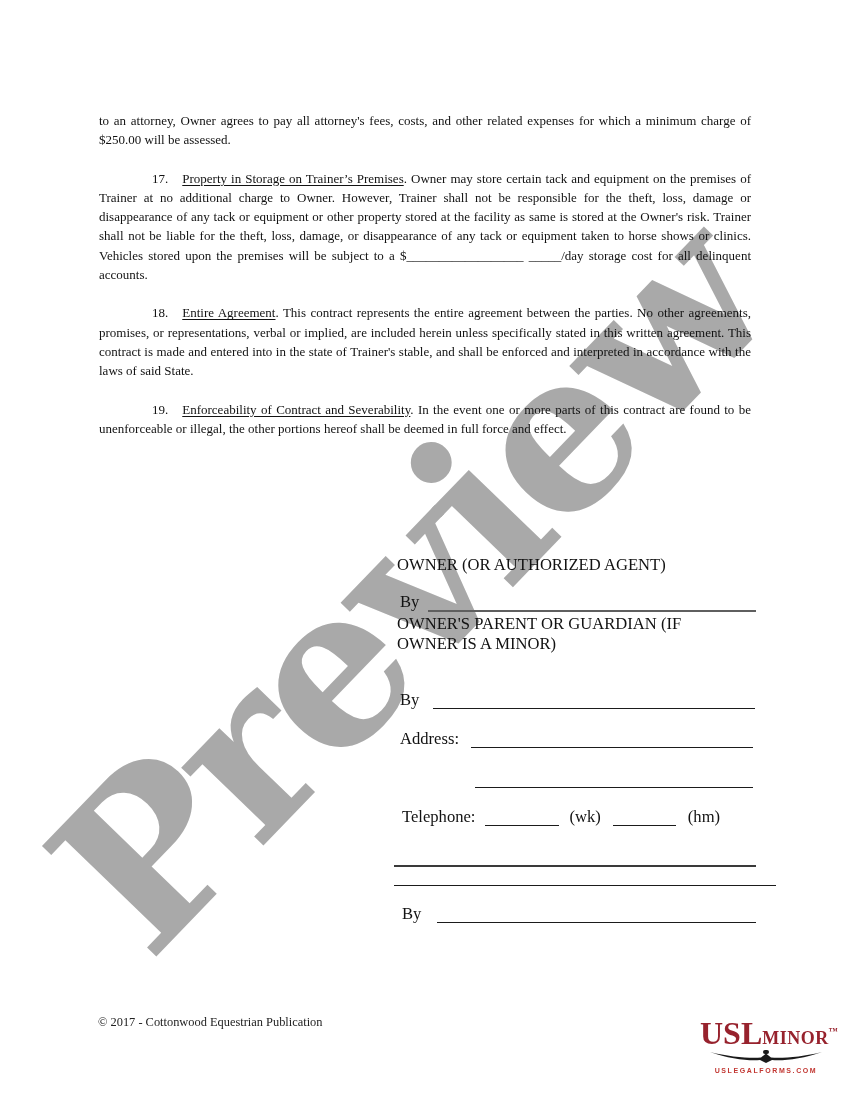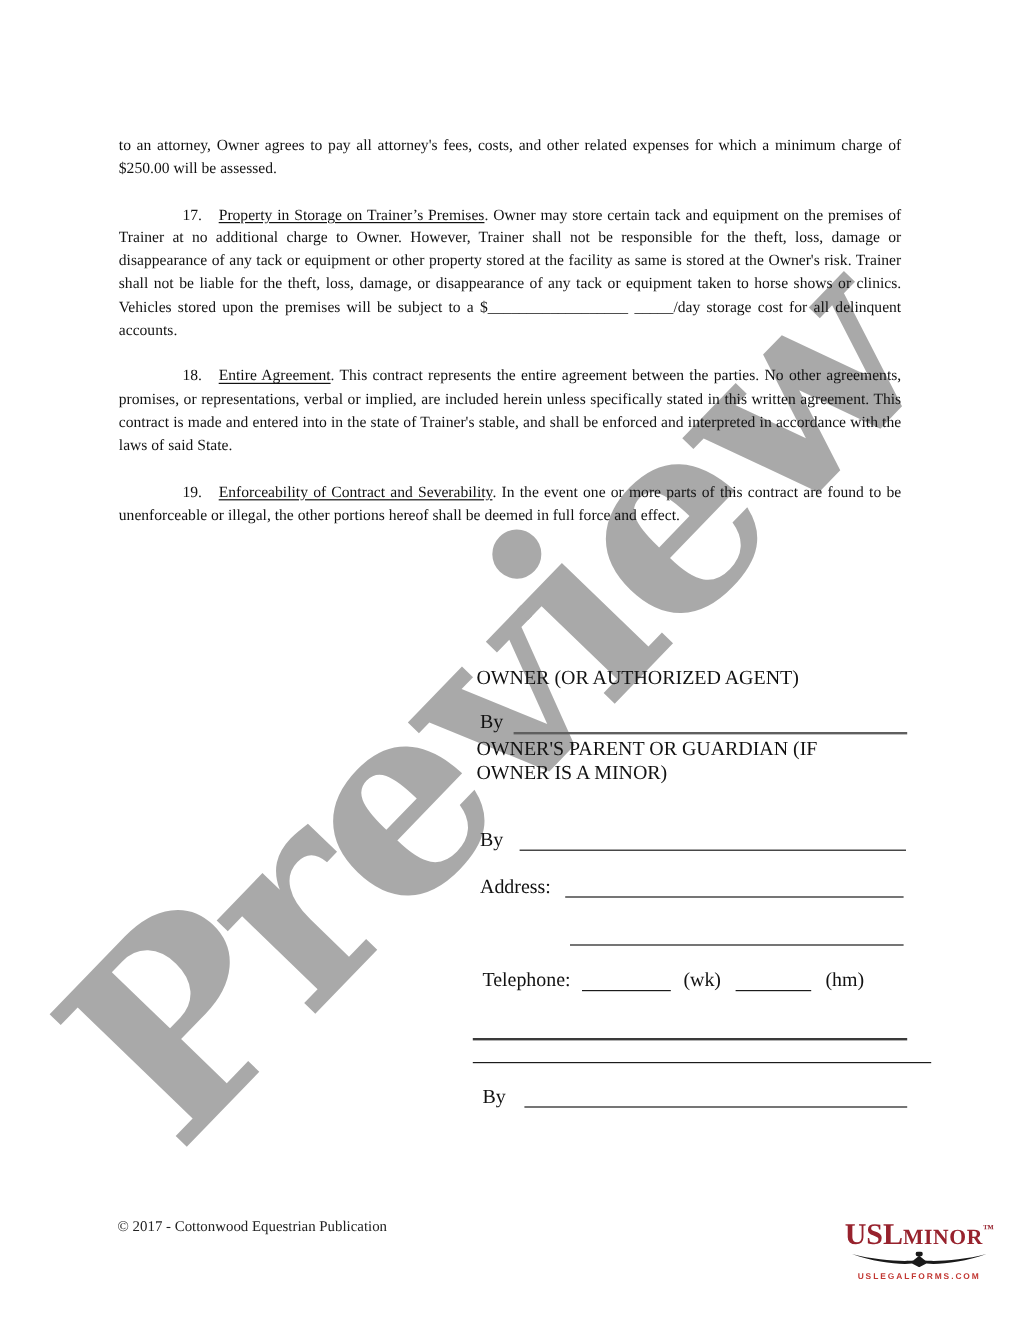--- a/index.html
+++ b/index.html
@@ -44,21 +44,21 @@
   .sig-abs{position:absolute;z-index:2;font-size:16.6px;line-height:19px;}
   .sig-row{display:flex;}
   .fill-line{flex:1;height:18px;border-bottom:1.6px solid #1b1b1b;}
   .fill-gray{border-bottom:2.2px solid #5f5f5f;}
   .blank{height:18px;border-bottom:1.6px solid #1b1b1b;}
   .rule{position:absolute;z-index:2;border-bottom:1.7px solid #1b1b1b;}
   
   .copyright{position:absolute;left:98px;top:1015px;z-index:2;font-size:12.4px;color:#222;}
   .logo{position:absolute;left:700px;top:1017px;width:132px;z-index:2;text-align:center;line-height:1;}
   .wordmark{color:#97222d;font-weight:bold;white-space:nowrap;}
-  .wm-large{font-size:25px;margin-top:28px;}
+  .wm-large{font-size:32px;margin-top:28px;}
   .wm-small{font-size:18px;letter-spacing:0.5px;}
   .wm-tm{font-size:9px;vertical-align:10px;}
   .wings{margin-top:1px;}
   .tagline{
     margin-top:1px;
     font-family:"Liberation Sans", sans-serif;
     font-size:7px;font-weight:bold;
     letter-spacing:1.6px;
     color:#c23732;
     white-space:nowrap;

